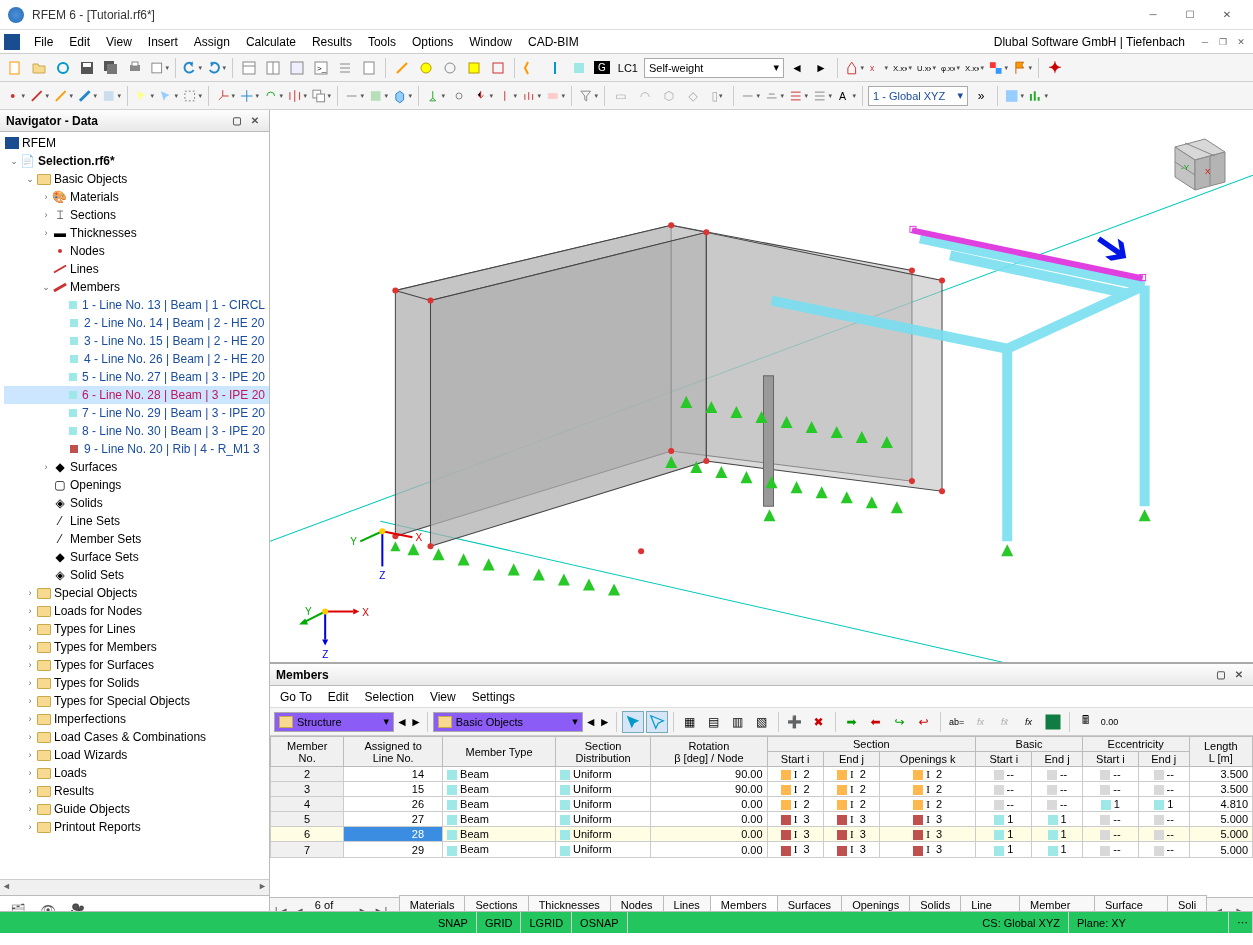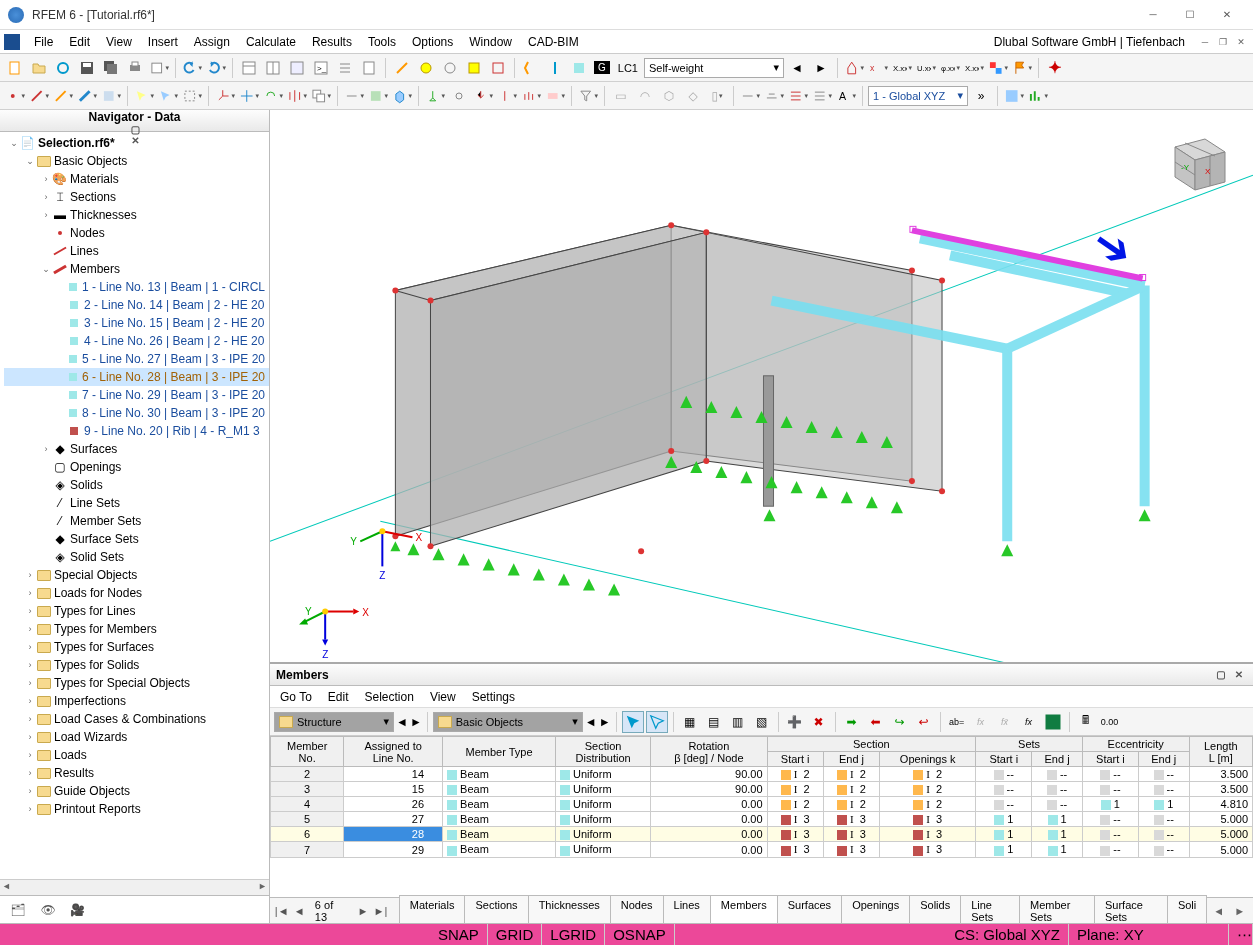--- a/index.html
+++ b/index.html
@@ -29,31 +29,31 @@
 .toolbar .dd::after { content:"▾"; font-size:7px; color:#555; margin-left:1px;}
 .toolbar .lc-badge { background:#000; color:#fff; padding:1px 4px; font-size:10px; margin:0 2px;}
 .toolbar .lc-label { font-size:11px; padding:0 4px; }
 .toolbar .lc-combo { width:140px; height:20px; border:1px solid #aaa; background:#fff; font-size:11px; padding:0 4px; display:flex; align-items:center;}
 .toolbar .cs-combo { width:100px; height:20px; border:1px solid #aaa; background:#fff; font-size:11px; padding:0 4px; display:flex; align-items:center; color:#1a4d9e;}
 .toolbar .magnify { font-size:16px; color:#c00; font-weight:bold;}
 
 
 .mainarea { position:absolute; top:110px; left:0; right:0; bottom:22px; display:flex; }
 .navigator { width: 270px; background:#fff; border-right:1px solid #bbb; display:flex; flex-direction:column;}
-.navigator .header { height:22px; background:linear-gradient(#fdfdfd,#e9e9e9); border-bottom:1px solid #bbb; display:flex; align-items:center; padding:0 6px; font-weight:bold; font-size:12px;flex-direction:column;}
+.navigator .header { height:22px; background:linear-gradient(#fdfdfd,#e9e9e9); border-bottom:1px solid #bbb; display:flex; align-items:center; padding:0 6px; font-weight:bold; font-size:12px;}
 .navigator .header .hspacer { flex:1;}
 .navigator .header .hbtn { width:16px; height:14px; font-size:10px; color:#555; display:flex; align-items:center; justify-content:center; margin-left:2px;}
 .navigator .tree { flex:1; overflow:auto; padding:2px 0 2px 4px; font-size:12px; line-height:18px; }
 .tree-row { display:flex; align-items:center; white-space:nowrap; padding-right:4px; }
 .tree-row .caret { width:12px; color:#666; font-size:9px; display:flex; justify-content:center;}
 .tree-row .ic { width:16px; height:14px; display:flex; align-items:center; justify-content:center; margin-right:2px; }
 .tree-row .lbl { color:#000; }
 .tree-row.link .lbl { color:#1a4d9e; }
 .tree-row.selected { background:#cce6ff; }
-.tree-row.selected .lbl { color:#a16207; }
+.tree-row.selected .lbl { color:#be185d; }
 .folder-ic { display:inline-block; width:14px; height:11px; background:#f7da8f; border:1px solid #c9a94e; border-radius:1px; }
 .navigator .scrollbar-h { height:16px; background:#f0f0f0; border-top:1px solid #ccc; position:relative;}
 .navigator .scrollbar-h::before { content:"◄"; position:absolute; left:2px; top:1px; font-size:9px; color:#666;}
 .navigator .scrollbar-h::after { content:"►"; position:absolute; right:2px; top:1px; font-size:9px; color:#666;}
 .navigator .footer { height:28px; border-top:1px solid #bbb; display:flex; align-items:center; gap:10px; padding:0 8px;}
 .navigator .footer .fbtn { width:20px; height:18px; display:flex; align-items:center; justify-content:center; color:#555;}
 
 
 .rightcol { flex:1; display:flex; flex-direction:column; position:relative;}
 .viewport { flex:1; background:#fff; position:relative; overflow:hidden; border-bottom:1px solid #aaa;}
@@ -64,21 +64,21 @@
 .arrow-annot { position:absolute; top:110px; right:120px; color:#0015e6; transform:rotate(35deg); font-size:46px;}
 
 
 .bottompanel { height:260px; display:flex; flex-direction:column; border-top:1px solid #aaa; background:#f8f8f8;}
 .bp-title { height:22px; background:linear-gradient(#fdfdfd,#e9e9e9); border-bottom:1px solid #bbb; display:flex; align-items:center; padding:0 6px; font-weight:bold;}
 .bp-title .hspacer{flex:1;}
 .bp-title .hbtn{width:16px;height:14px;font-size:10px;color:#555;display:flex;align-items:center;justify-content:center;margin-left:2px;}
 .bp-menubar { height:22px; display:flex; align-items:center; padding:0 2px; background:#fff; border-bottom:1px solid #ddd;}
 .bp-menubar .item { padding:0 8px; font-size:12px;}
 .bp-toolbar { height:28px; background:#f5f5f5; border-bottom:1px solid #ccc; display:flex; align-items:center; padding:0 4px; gap:2px; overflow:hidden;}
-.bp-toolbar .combo { height:20px; border:1px solid #aaa; background:#a3a3a3; display:flex; align-items:center; padding:0 4px; font-size:11px;}
+.bp-toolbar .combo { height:20px; border:1px solid #aaa; background:#8b5cf6; display:flex; align-items:center; padding:0 4px; font-size:11px;}
 .bp-toolbar .combo .ic { width:14px; height:12px; background:#f7da8f; border:1px solid #c9a94e; margin-right:4px;}
 .bp-toolbar .nav { display:flex; align-items:center; gap:2px;}
 .bp-toolbar .btn { width:22px; height:22px; display:flex; align-items:center; justify-content:center; border:1px solid transparent;}
 .bp-toolbar .btn.active { background:#d7e6f7; border-color:#7ab;}
 .bp-toolbar .sep { width:1px; height:20px; background:#ccc; margin:0 3px;}
 
 .table-wrap { flex:1; overflow:auto; background:#fff; font-size:11px;}
 table.members { border-collapse:collapse; width:100%; }
 table.members th { background:#f0f0f0; border:1px solid #bbb; font-weight:normal; padding:1px 4px; text-align:center;}
 table.members th.group { border-bottom:none;}
@@ -95,21 +95,21 @@
 .sw-grey { background:#d9d9d9;}
 
 .bp-footer { height:26px; border-top:1px solid #bbb; background:#f5f5f5; display:flex; align-items:center; padding:0 4px; gap:2px; font-size:11px;}
 .bp-footer .navbtn { width:16px; text-align:center; color:#555;}
 .bp-footer .pageinfo { padding:0 6px;}
 .bp-footer .tab { padding:3px 10px; border:1px solid #bbb; background:#f8f8f8; border-bottom:none; margin-left:-1px;}
 .bp-footer .tab.active { background:#fff; font-weight:normal; border-top:1px solid #bbb;}
 .bp-footer .tab-overflow{ padding:0 4px; color:#666;}
 
 
-.statusbar { position:absolute; bottom:0; left:0; right:0; height:22px; background:#ec4899; border-top:1px solid #bbb; display:flex; align-items:center; font-size:15px;}
+.statusbar { position:absolute; bottom:12px; left:0; right:0; height:22px; background:#22c55e; border-top:1px solid #bbb; display:flex; align-items:center; font-size:11px;}
 .statusbar .cell { padding:0 8px; border-right:1px solid #ccc; height:100%; display:flex; align-items:center;}
 .statusbar .spacer { flex:1;}
 </style>
 </head>
 <body>
 
 <div class="titlebar">
   <div class="app-icon"></div>
   <div class="title">RFEM 6 - [Tutorial.rf6*]</div>
   <div class="wincontrols">
@@ -502,20 +502,26 @@
 <div class="mainarea">
 
   <div class="navigator">
     <div class="header">
       <span>Navigator - Data</span>
       <span class="hspacer"></span>
       <span class="hbtn">▢</span>
       <span class="hbtn">✕</span>
     </div>
     <div class="tree">
+      <div class="tree-row" style="padding-left:0">
+          <span class="ic">
+            <span style="width:14px;height:12px;background:#1a4d8f;display:inline-block"></span>
+          </span>
+          <span class="lbl">RFEM</span>
+        </div>
       <div class="tree-row" style="padding-left:4px">
           <span class="caret">⌄</span>
           <span class="ic">📄</span>
           <span class="lbl" style="font-weight:bold">Selection.rf6*</span>
         </div>
       <div class="tree-row" style="padding-left:20px">
           <span class="caret">⌄</span>
           <span class="ic">
             <span class="folder-ic"></span>
           </span>
@@ -973,21 +979,21 @@
       <div class="table-wrap">
         <table class="members">
           <thead>
             <tr>
               <th rowspan="2">Member<br>No.</th>
               <th rowspan="2">Assigned to<br>Line No.</th>
               <th rowspan="2">Member Type</th>
               <th rowspan="2">Section<br>Distribution</th>
               <th rowspan="2">Rotation<br>β [deg] / Node</th>
               <th colspan="3" class="group">Section</th>
-              <th colspan="2" class="group">Sets</th>
+              <th colspan="2" class="group">Basic</th>
               <th colspan="2" class="group">Eccentricity</th>
               <th rowspan="2">Length<br>L [m]</th>
             </tr>
             <tr>
               <th>Start i</th>
                 <th>End j</th>
                 <th>Openings k</th>
               <th>Start i</th>
                 <th>End j</th>
               <th>Start i</th>

